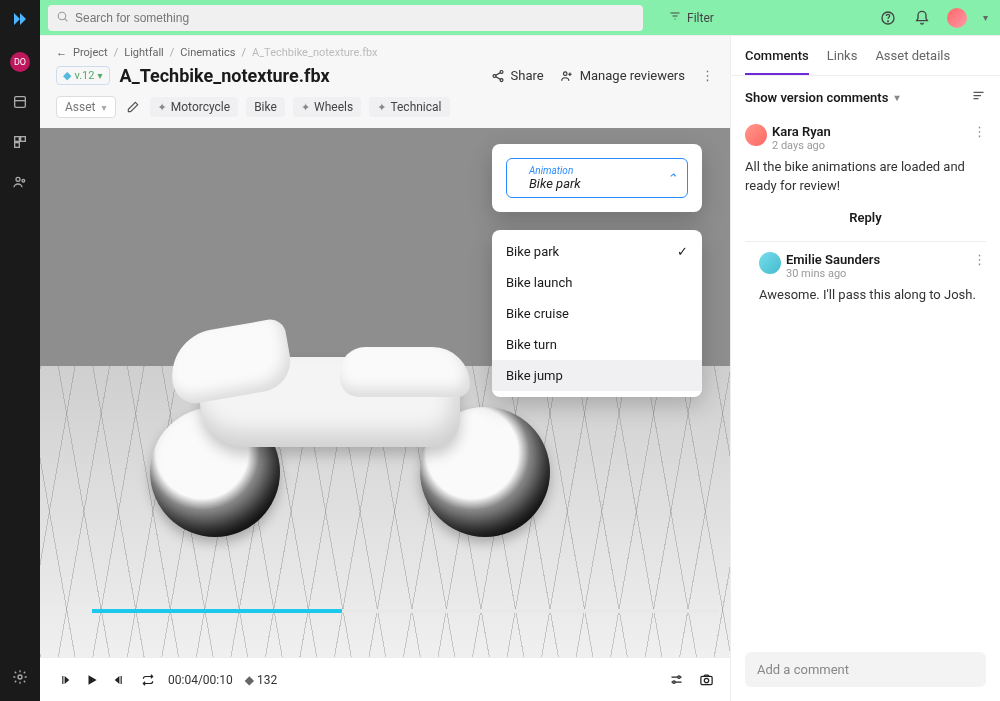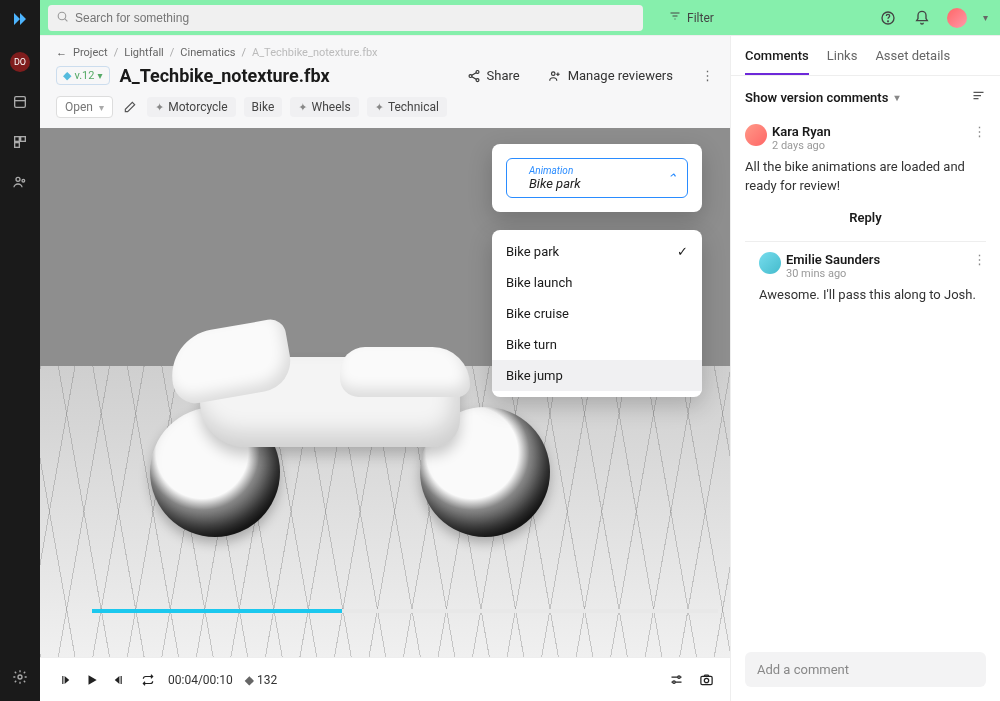--- a/index.html
+++ b/index.html
@@ -67,21 +67,21 @@
       width: 40px;
       background: #1a1a1a;
       display: flex;
       flex-direction: column;
       align-items: center;
       padding-top: 10px;
       gap: 20px;
     }
     .leftrail .app-logo { color: #4db5ff; font-size: 18px; }
     .leftrail .rail-icon { width: 20px; height: 20px; display:flex;align-items:center;justify-content:center; color: #aaa; cursor: pointer; }
-    .leftrail .rail-avatar { width: 20px; height: 20px; border-radius: 50%; background: #7f1d1d; color:#fff; font-size:9px; display:flex;align-items:center;justify-content:center;}
+    .leftrail .rail-avatar { width: 20px; height: 20px; border-radius: 50%; background: #be185d; color:#fff; font-size:9px; display:flex;align-items:center;justify-content:center;}
     .leftrail .bottom { margin-top: auto; margin-bottom: 14px; }
 
     
     .main {
       position: absolute;
       left: 40px; top: 36px; right: 0; bottom: 0;
       display: flex;
     }
     .content { flex: 1; display: flex; flex-direction: column; }
     .sidepanel {
@@ -111,21 +111,21 @@
     }
     .version-pill {
       font-size: 11px;
       color: #5a6;
       padding: 2px 6px;
       border: 1px solid #cde;
       border-radius: 4px;
       display:flex;align-items:center;gap:3px;
     }
     .asset-title { font-size: 18px; font-weight: 700; }
-    .header-actions { margin-left: auto; display:flex; align-items:center; gap: 28px; color:#333; font-size:13px;}
+    .header-actions { margin-left: auto; display:flex; align-items:center; gap: 16px; color:#333; font-size:13px;}
     .hact { display:flex; align-items:center; gap:6px; cursor:pointer; }
 
     
     .tag-row {
       display:flex; align-items:center; gap:8px;
       padding: 4px 16px 10px 16px;
     }
     .status-pill {
       background:#fff; border:1px solid #ddd; border-radius:4px;
       padding:3px 8px; font-size:12px; color:#777;
@@ -371,21 +371,21 @@
               <path d="M17 6v6M14 9h6"></path>
             </svg>
           <span>Manage reviewers</span>
         </div>
         <div class="hact" style="color:#666;">⋮</div>
       </div>
     </div>
 
     <div class="tag-row">
       <div class="status-pill">
-        <span>Open</span>
+        <span>Asset</span>
         <span class="chev-down" style="color:#aaa;">▾</span>
       </div>
       <div class="icon-btn" style="color:#555;">
         <svg width="14" height="14" viewBox="0 0 24 24" fill="none" stroke="currentColor" stroke-width="2">
             <path d="M4 20h4L20 8l-4-4L4 16v4z"></path>
           </svg>
       </div>
       <div class="tag">
           <span class="sparkle">✦</span>
           <span>Motorcycle</span>

